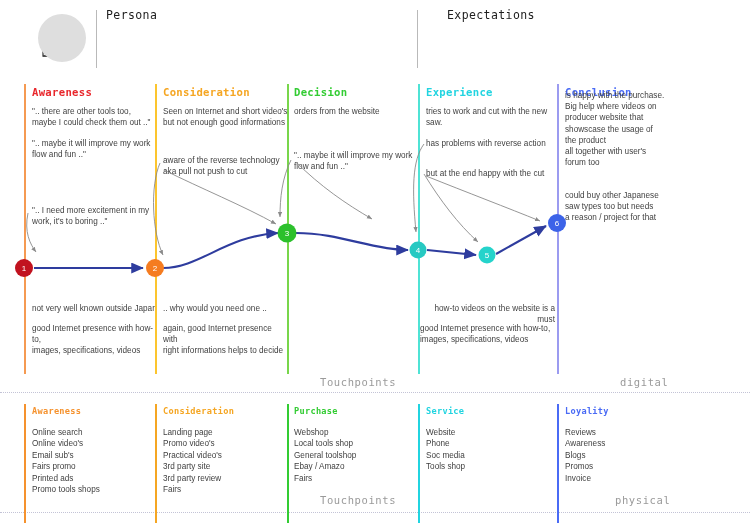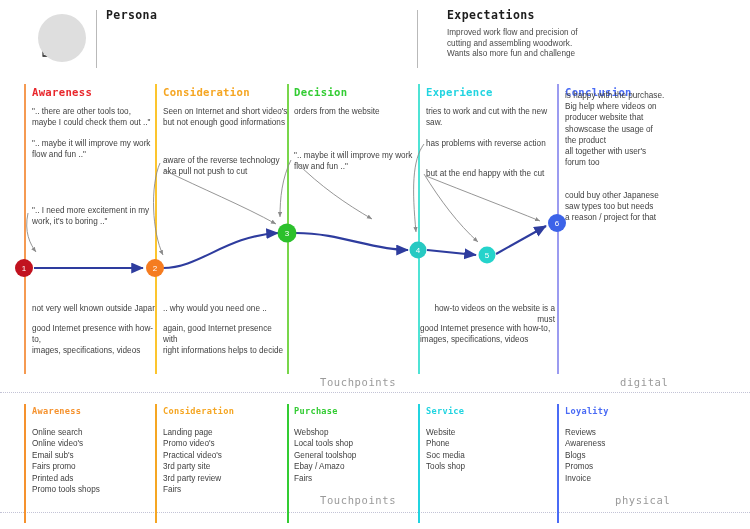--- a/index.html
+++ b/index.html
@@ -11,21 +11,21 @@
     overflow:hidden;
     position:relative;
   }
 
   
   #info-band{position:absolute;left:0;top:0;width:750px;height:78px;}
   .info-block{position:absolute;top:8px;}
   .info-bar{position:absolute;left:0;top:2px;width:1px;height:58px;background:#b9b9b9;}
   .info-title{
     font-family:"DejaVu Sans Mono", monospace;
-    font-weight:bold;font-size:11.5px;color:#1d1d1d;
+    font-weight:normal;font-size:11.5px;color:#1d1d1d;
     letter-spacing:0.4px;margin:0 0 6px 10px;
   }
   .info-lines{margin-left:10px;font-size:8.2px;line-height:10.6px;color:#4a4a4a;}
 
   
   #persona-avatar{position:absolute;left:30px;top:10px;width:58px;height:58px;}
   .av-circle{position:absolute;left:8px;top:4px;width:48px;height:48px;border-radius:50%;background:#dedede;}
 
   
   .col-rule{position:absolute;width:1.6px;}
@@ -101,23 +101,20 @@
 
   <div class="info-block" style="left:96px;">
     <div class="info-bar"></div>
     <div class="info-title">Persona</div>
   </div>
 
 
   <div class="info-block" style="left:417px;padding-left:20px;">
     <div class="info-bar"></div>
     <div class="info-title">Expectations</div>
-    <div class="info-lines" style="white-space:pre-line;">Improved work flow and precision of
-cutting and assembling woodwork.
-Wants also more fun and challenge</div>
   </div>
 </div>
 
 <div id="stage-layer">
     <div class="col-rule top" style="left: 24px; background: rgb(245, 154, 82);"></div>
     <div class="stage-head" style="left: 32px; top: 86px; color: rgb(232, 39, 44);">Awareness</div>
     <div class="note" style="left: 32px; top: 106px; width: 120px;">".. there are other tools too,
 maybe I could check them out .."</div>
     <div class="note" style="left: 32px; top: 138px; width: 120px;">".. maybe it will improve my work
 flow and fun .."</div>

